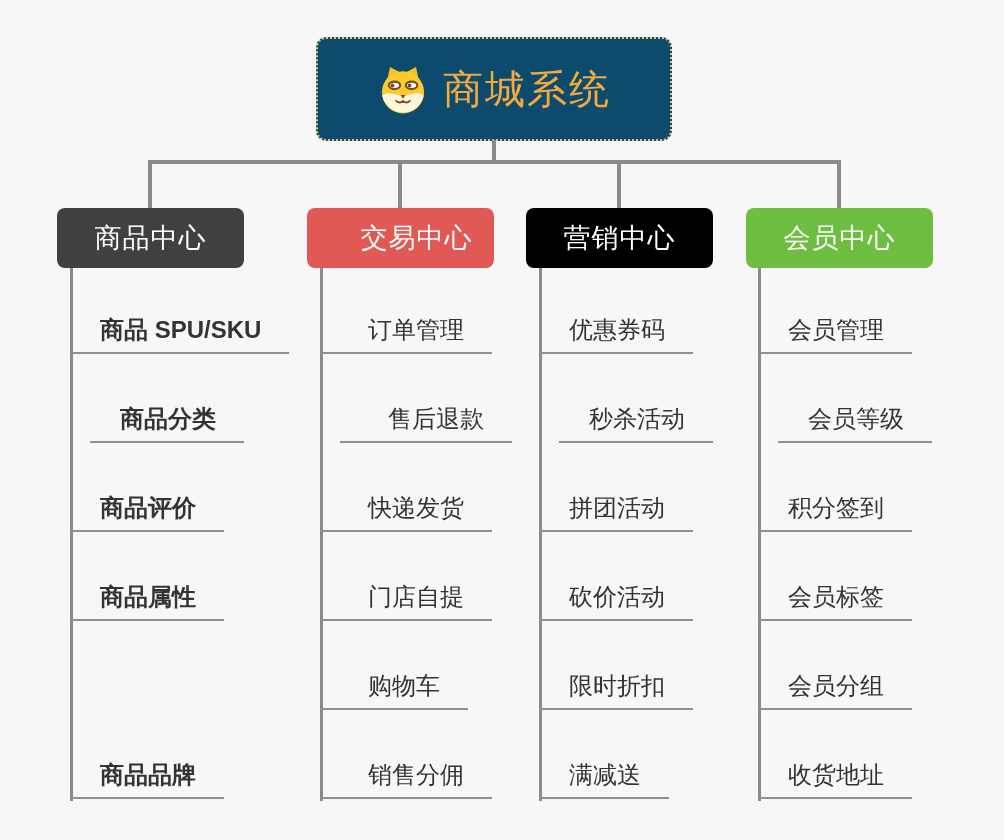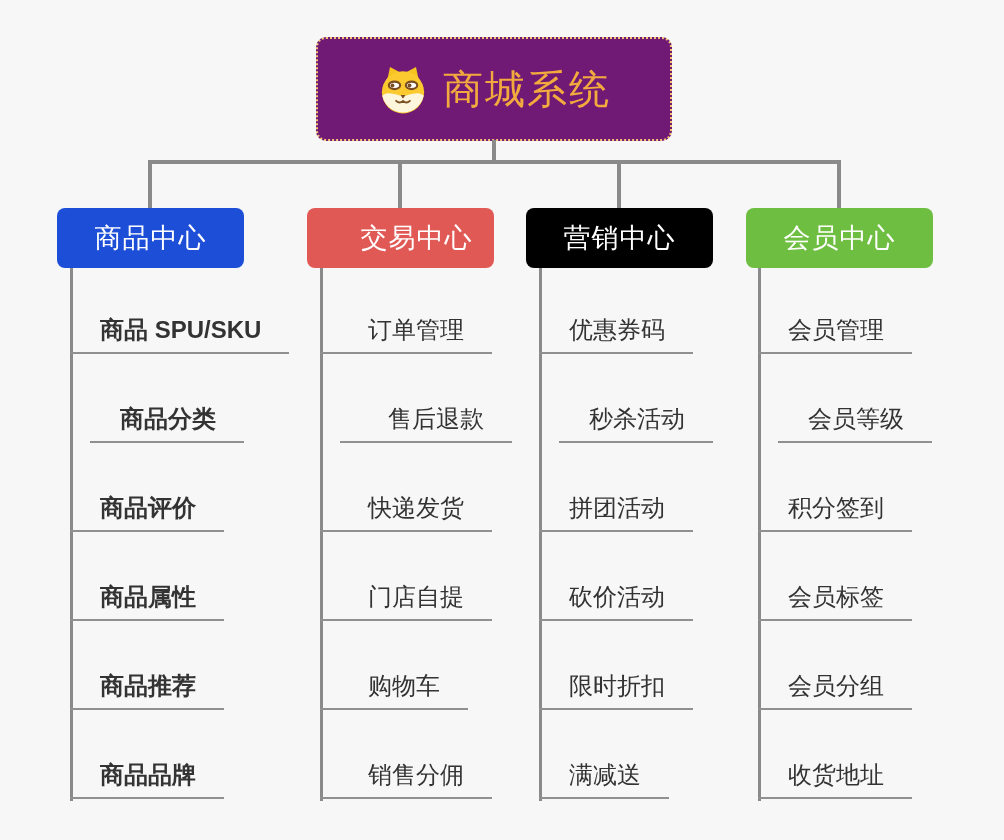--- a/index.html
+++ b/index.html
@@ -9,21 +9,21 @@
   }
   .canvas{
     position:relative;
     width:1004px;height:840px;
     background:#f7f7f7;
     overflow:hidden;
   }
   
   .root-node{
     position:absolute;left:316px;top:37px;width:356px;height:104px;
-    background:#701a75;
+    background:#0c4a6e;
     border:2px dotted #f4c473;
     border-radius:10px;
     box-sizing:border-box;
     display:flex;align-items:center;justify-content:center;gap:14px;
     cursor:pointer;
   }
   .doge{width:52px;height:52px;display:inline-block;flex:0 0 auto;}
   .doge svg{width:100%;height:100%;display:block;}
   .root-title{
     font-size:40px;
@@ -43,21 +43,21 @@
     position:absolute;top:208px;height:60px;width:187px;
     border-radius:8px;
     color:#ffffff;
     font-size:27px;
     text-align:center;
     line-height:60px;
     letter-spacing:1px;
     cursor:pointer;
     box-sizing:border-box;
   }
-  .b1{left:57px;background:#1d4ed8;}
+  .b1{left:57px;background:#404040;}
   .b2{left:307px;background:#e15955;padding-left:32px;}
   .b3{left:526px;background:#000000;}
   .b4{left:746px;background:#6ebe41;}
   
   .vline{position:absolute;top:268px;width:3px;height:533px;background:#8a8a8a;}
   .v1{left:70px;} .v2{left:320px;} .v3{left:539px;} .v4{left:758px;}
   
   .leaf{
     position:absolute;
     padding:0 28px 6px 30px;
@@ -110,21 +110,20 @@
 
   <div class="vline v1"></div>
   <div class="vline v2"></div>
   <div class="vline v3"></div>
   <div class="vline v4"></div>
 
   <div class="leaf c1 r1">商品 SPU/SKU</div>
   <div class="leaf c1 r2">商品分类</div>
   <div class="leaf c1 r3">商品评价</div>
   <div class="leaf c1 r4">商品属性</div>
-  <div class="leaf c1 r5">商品推荐</div>
   <div class="leaf c1 r6">商品品牌</div>
 
   <div class="leaf c2 r1">订单管理</div>
   <div class="leaf c2 r2">售后退款</div>
   <div class="leaf c2 r3">快递发货</div>
   <div class="leaf c2 r4">门店自提</div>
   <div class="leaf c2 r5">购物车</div>
   <div class="leaf c2 r6">销售分佣</div>
 
   <div class="leaf c3 r1">优惠券码</div>

